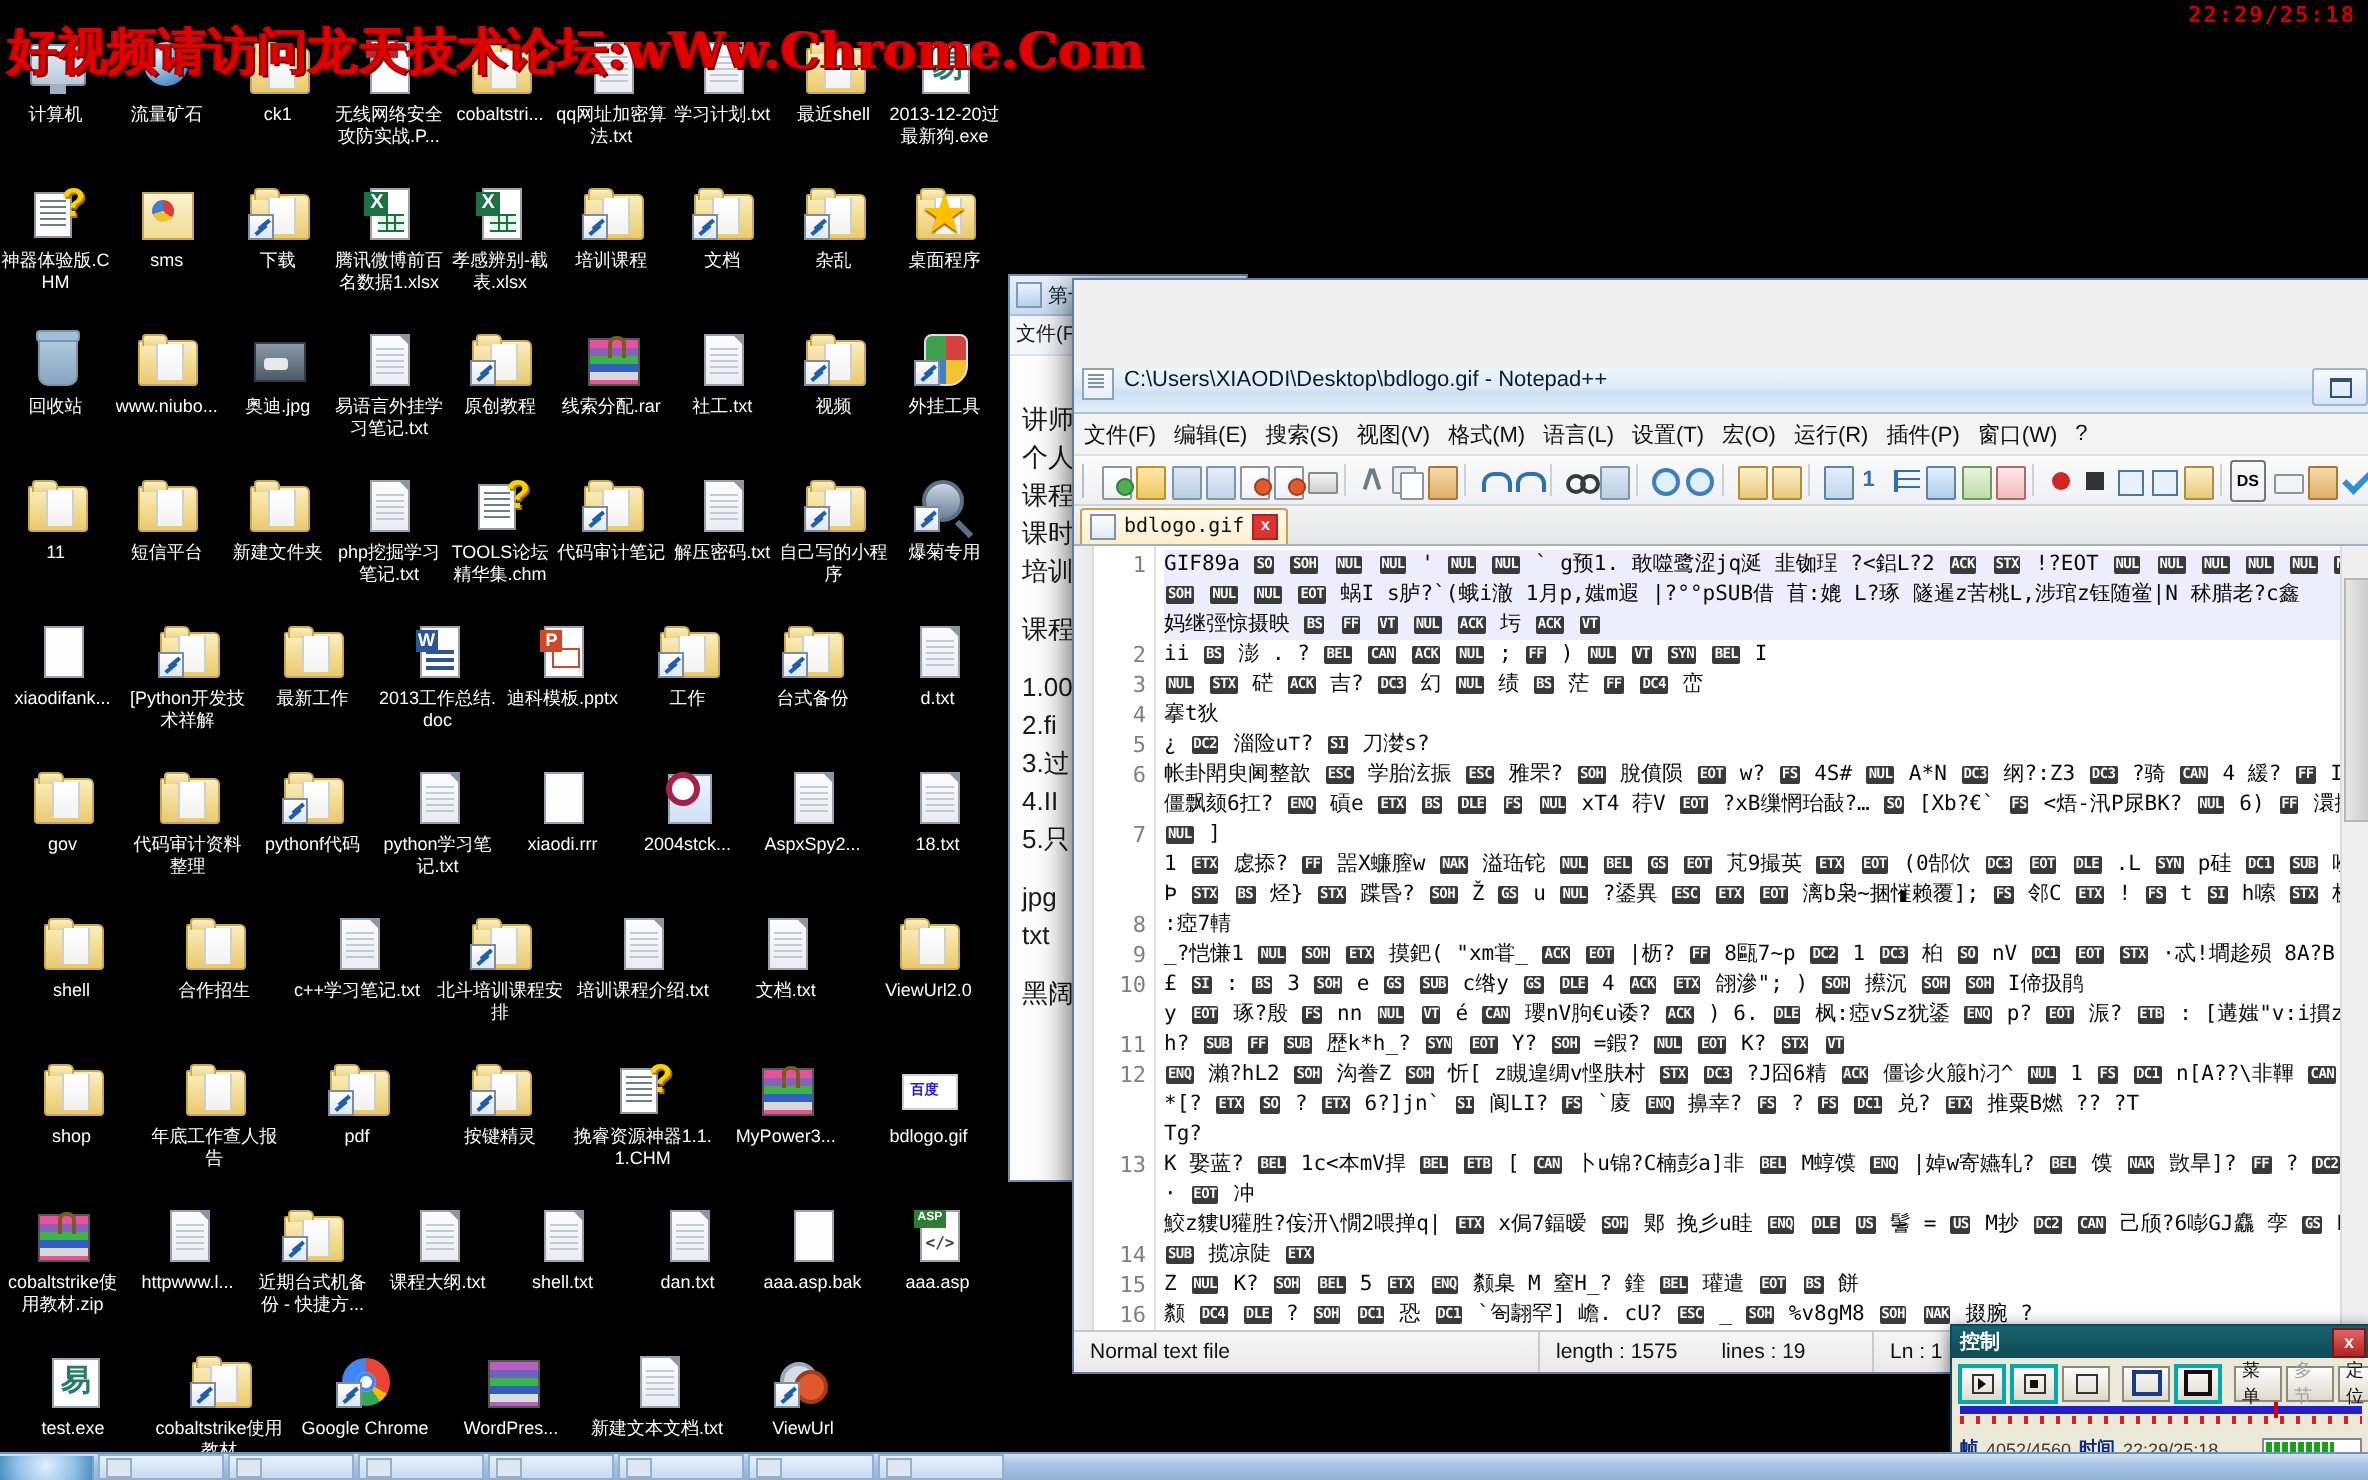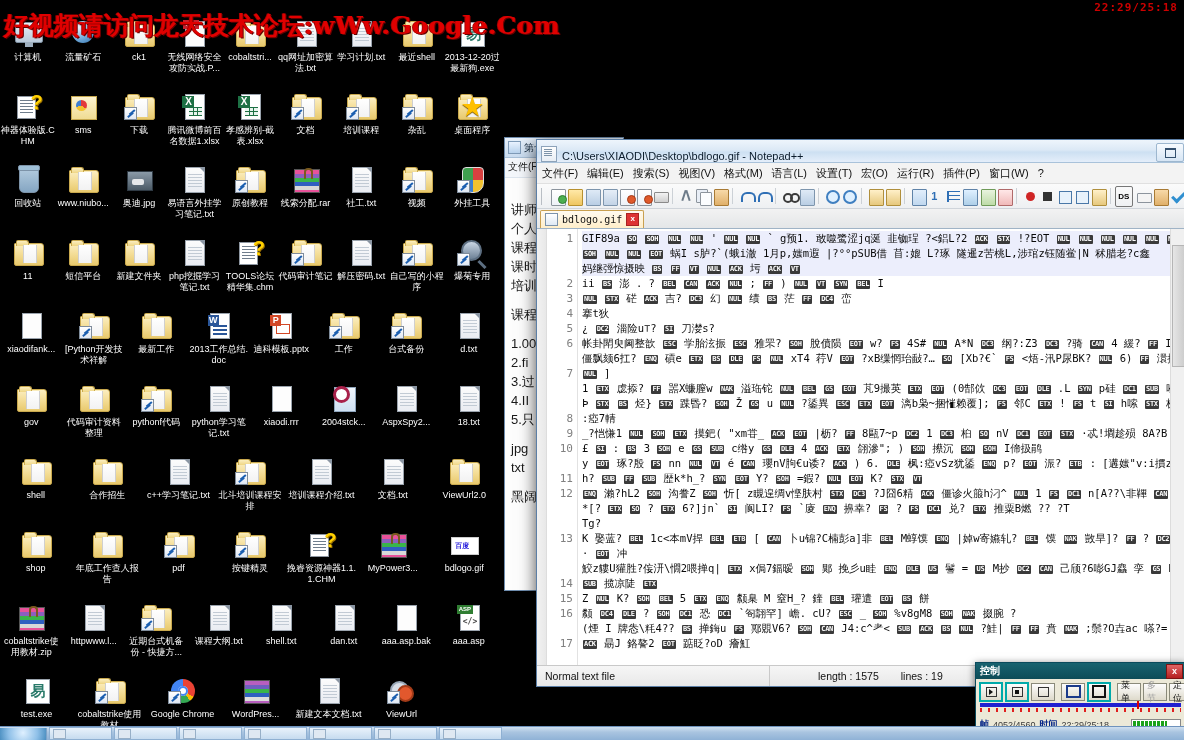--- a/index.html
+++ b/index.html
@@ -163,21 +163,21 @@
   
   #npp{
     position:absolute;left:536px;top:139px;width:648px;height:546px;
     background:#f0f0f0;border:1px solid #5c7fa6;
     box-shadow:0 4px 16px rgba(0,0,0,.7);overflow:hidden;
     display:flex;flex-direction:column;
   }
   .npp-title{
     height:22px;
     background:linear-gradient(#eef5fc 0%,#dce9f6 45%,#cde0f2 55%,#e4eefa 100%);
-    border-bottom:1px solid #a9c2da;display:flex;align-items:flex-end;padding-left:4px;
+    border-bottom:1px solid #a9c2da;display:flex;align-items:flex-start;padding-left:4px;margin-top:44px;
   }
   .npp-title .tico{width:14px;height:14px;margin-right:5px;position:relative;
      background:linear-gradient(#fefefe,#e8eef5);border:1px solid #8da3ba;}
   .npp-title .tico:after{content:"";position:absolute;left:2px;top:2px;width:8px;height:7px;
      background:repeating-linear-gradient(#7d93a8 0 1px,transparent 1px 2px);}
   .npp-title .ttxt{font-size:11px;color:#0b1c2c;white-space:nowrap;}
   .npp-title .wbtns{margin-left:auto;display:flex;}
   .npp-title .wbtn{width:26px;height:17px;margin-right:1px;
      background:linear-gradient(#f7fbff,#d6e5f4);border:1px solid #9db7cf;border-radius:2px;
      display:flex;align-items:center;justify-content:center;}
@@ -215,21 +215,21 @@
      color:#0a0a0a;white-space:nowrap;overflow:hidden;}
   .cline.hl{background:#eceefc;}
   .ctl{display:inline-block;background:#3a3a3a;color:#fff;font:bold 7px/9px "DejaVu Sans Mono",monospace;
      padding:0 1px;border-radius:1px;vertical-align:1px;margin:0 1px;letter-spacing:-.3px;}
   .npp-status{
     height:20px;background:linear-gradient(#f6f6f6,#e8e8e8);border-top:1px solid #c9c9c9;
     display:flex;align-items:center;font-size:10.5px;color:#111;
   }
   .npp-status .cell{border-right:1px solid #c9c9c9;height:100%;display:flex;align-items:center;padding:0 8px;text-align:center;}
   .npp-status .c1{width:216px;}
-  .npp-status .c2{width:150px;gap:22px;margin-left:40px;}
+  .npp-status .c2{width:150px;gap:22px;}
   .npp-status .c3{flex:1;gap:16px;}
   
   .vsb{position:absolute;right:0;top:0;width:14px;height:100%;background:#f0f0f0;border-left:1px solid #dcdcdc;}
   .vsb .thumb{position:absolute;left:1px;top:16px;width:11px;height:120px;
      background:linear-gradient(90deg,#e6e6e6,#cdcdcd);border:1px solid #b5b5b5;}
   
   #ctrl{
     position:absolute;left:975px;top:662px;width:209px;height:72px;
     background:#ece9d8;border:1px solid #0a4a5c;box-shadow:0 2px 8px rgba(0,0,0,.6);
     display:flex;flex-direction:column;
@@ -271,21 +271,21 @@
      border-right:1px solid #7da3c9;}
   #taskbar .tbtn{width:61px;height:11px;margin-right:2px;
      background:linear-gradient(#e9f2fb,#c6dbef);border:1px solid #8fb0d2;}
   #taskbar .tbtn .mini{width:11px;height:8px;margin:1px 0 0 3px;background:#dfe8f2;border:1px solid #97afc7;}
 </style>
 </head>
 <body>
 
 <div id="desktop">
 
-  <div class="watermark">好视频请访问龙天技术论坛:wWw.Google.Com</div>
+  <div class="watermark">好视频请访问龙天技术论坛:wWw.Chrome.Com</div>
   <div class="timestamp">22:29/25:18</div>
 
   <div id="icon-grid">
       <div class="icon-row">
         <div class="dicon">
           <span class="glyph">
             <span class="ic">
               <span class="monitor"></span>
             </span>
           </span>
@@ -408,30 +408,30 @@
           </span>
           <span class="lbl">孝感辨别-截表.xlsx</span>
         </div>
         <div class="dicon">
           <span class="glyph">
             <span class="ic">
               <span class="folder"></span>
               <span class="shortcut"></span>
             </span>
           </span>
+          <span class="lbl">培训课程</span>
+        </div>
+        <div class="dicon">
+          <span class="glyph">
+            <span class="ic">
+              <span class="folder"></span>
+              <span class="shortcut"></span>
+            </span>
+          </span>
           <span class="lbl">文档</span>
-        </div>
-        <div class="dicon">
-          <span class="glyph">
-            <span class="ic">
-              <span class="folder"></span>
-              <span class="shortcut"></span>
-            </span>
-          </span>
-          <span class="lbl">培训课程</span>
         </div>
         <div class="dicon">
           <span class="glyph">
             <span class="ic">
               <span class="folder"></span>
               <span class="shortcut"></span>
             </span>
           </span>
           <span class="lbl">杂乱</span>
         </div>

